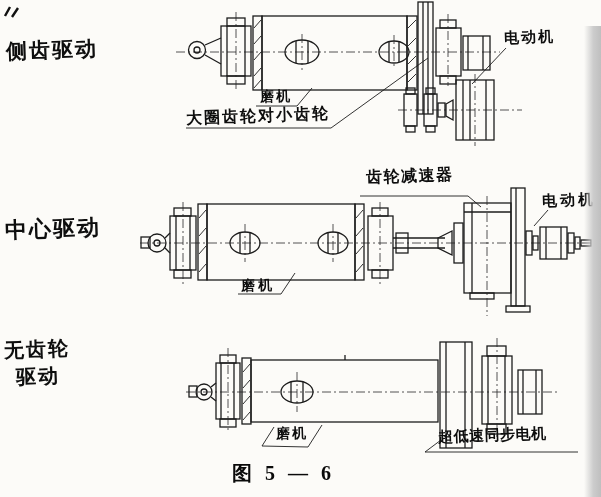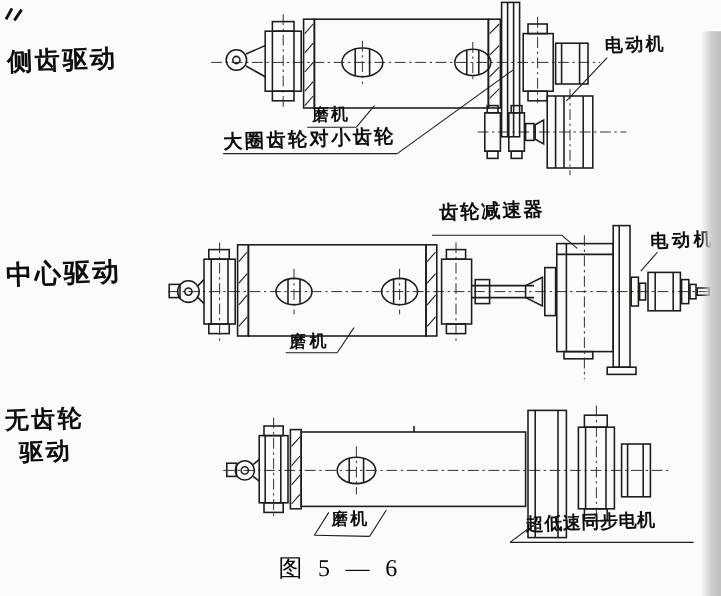--- a/index.html
+++ b/index.html
@@ -3,21 +3,21 @@
 <meta charset="utf-8">
 <style>
   html,body{margin:0;padding:0;background:#e8e8e8;}
   .page{position:relative;width:601px;height:497px;background:#fcfbf8;overflow:hidden;
         font-family:"DejaVu Sans",sans-serif;}
   svg{position:absolute;left:0;}
   .hw{position:absolute;color:#0e0e0e;font-weight:700;white-space:nowrap;line-height:1;}
   .sec-label{font-size:21px;letter-spacing:2px;transform:rotate(-2deg);}
   .ann{transform:rotate(-2deg);}
   .caption{position:absolute;color:#0a0a0a;font-family:"Liberation Serif",serif;
-           font-weight:400;font-size:20px;letter-spacing:4px;white-space:nowrap;}
+           font-weight:700;font-size:20px;letter-spacing:4px;white-space:nowrap;}
   .scan-edge{position:absolute;right:0;top:26px;width:17px;height:471px;
              background:linear-gradient(90deg,rgba(201,201,201,0) 0%,#cccccc 55%,#bfbfbf 100%);}
   .stroke{stroke:#1c1c1c;stroke-width:1.3;fill:none;}
   .thin{stroke:#1c1c1c;stroke-width:0.9;fill:none;}
   .cl{stroke:#2a2a2a;stroke-width:0.8;fill:none;stroke-dasharray:9 3 2 3;}
 </style>
 </head>
 <body>
 
 <div class="page">

